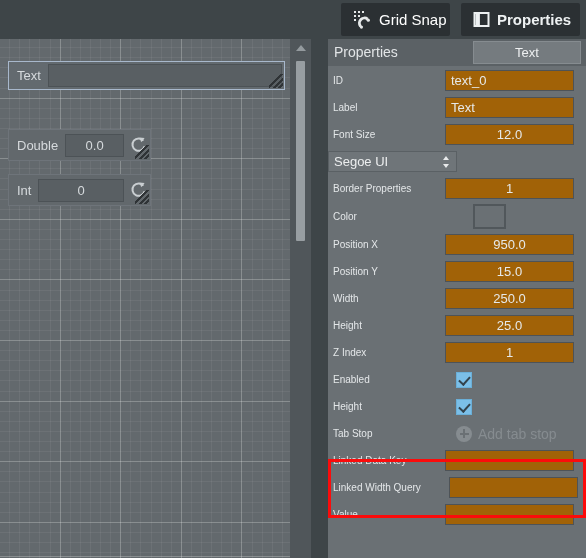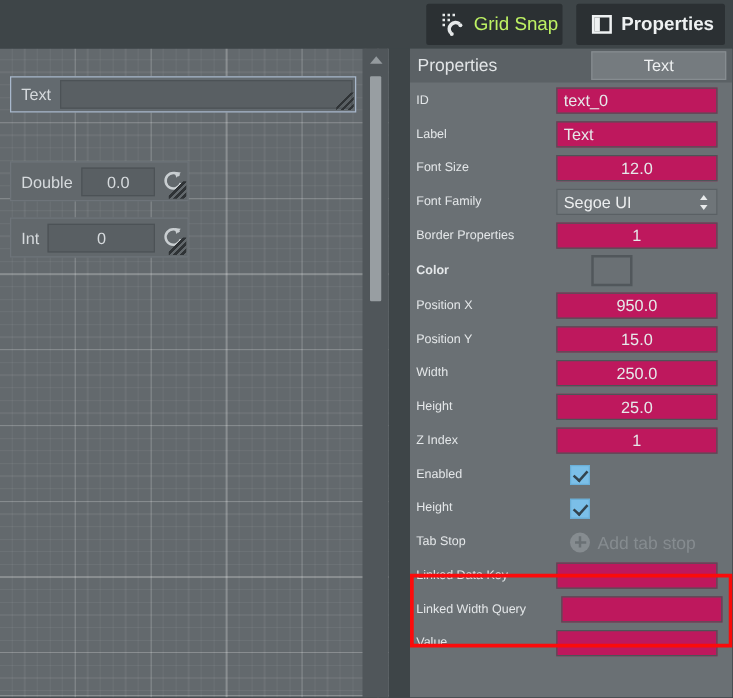--- a/index.html
+++ b/index.html
@@ -41,21 +41,21 @@
     display: flex;
     align-items: center;
     gap: 7px;
     padding: 0 12px;
     cursor: pointer;
     box-sizing: border-box;
   }
   .tb-btn.grid-snap { left: 341px; width: 109px; }
   .tb-btn.properties { left: 461px; width: 119px; }
   .tb-label {
-    color: #bef264;
+    color: #ffffff;
     font-size: 15px;
     white-space: nowrap;
     line-height: 1;
   }
   .tb-btn.properties .tb-label { font-weight: bold; color: #eef1f2; }
 
   .icon-gridsnap { width: 19px; height: 19px; position: relative; flex: none; }
   .icon-props { width: 17px; height: 17px; flex: none; }
 
   
@@ -193,21 +193,21 @@
     color: #e4e7e9;
     font-size: 10px;
     box-sizing: border-box;
     white-space: nowrap;
   }
   .row-ctrl { flex: 1; display: flex; align-items: center; padding-right: 6px; }
 
   .pinput {
     width: 129px;
     height: 21px;
-    background: #be185d;
+    background: #a16207;
     border: 1px solid #4e5357;
     box-sizing: border-box;
     color: #e6e9ea;
     font-size: 13px;
     font-family: "Liberation Sans", sans-serif;
     padding: 0 5px;
     outline: none;
   }
   .pinput.centered { text-align: center; padding: 0; }
 
@@ -398,42 +398,41 @@
 
 
       <div class="row">
         <div class="row-label">Font Size</div>
         <div class="row-ctrl">
           <input class="pinput centered" type="text" value="12.0" style="">
         </div>
       </div>
 
       <div class="row">
-        <div class="row-label">Font Family</div>
         <div class="row-ctrl">
           <div class="pselect">
             <span>Segoe UI</span>
             <span class="spin-arrows">
               <svg viewBox="0 0 8 13" width="8" height="13" aria-hidden="true">
                 <path d="M4 0.5 L7 4.5 L1 4.5 Z" fill="#e8eaeb"></path>
                 <path d="M4 12.5 L7 8.5 L1 8.5 Z" fill="#e8eaeb"></path>
               </svg>
             </span>
           </div>
         </div>
       </div>
 
       <div class="row">
         <div class="row-label">Border Properties</div>
         <div class="row-ctrl">
           <input class="pinput centered" type="text" value="1" style="">
         </div>
       </div>
 
-      <div class="row" style="height:29px;font-weight:bold;">
+      <div class="row" style="height:29px;">
         <div class="row-label">Color</div>
         <div class="row-ctrl" style="justify-content:center; padding-right:52px;">
           <div class="color-swatch"></div>
         </div>
       </div>
 
       <div class="row">
         <div class="row-label">Position X</div>
         <div class="row-ctrl">
           <input class="pinput centered" type="text" value="950.0" style="">

